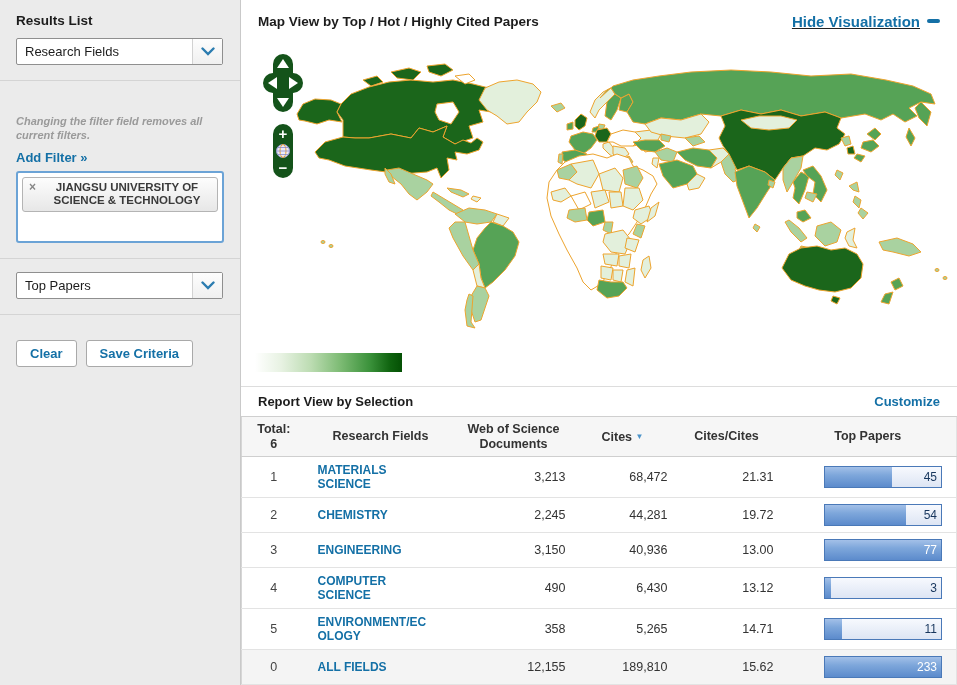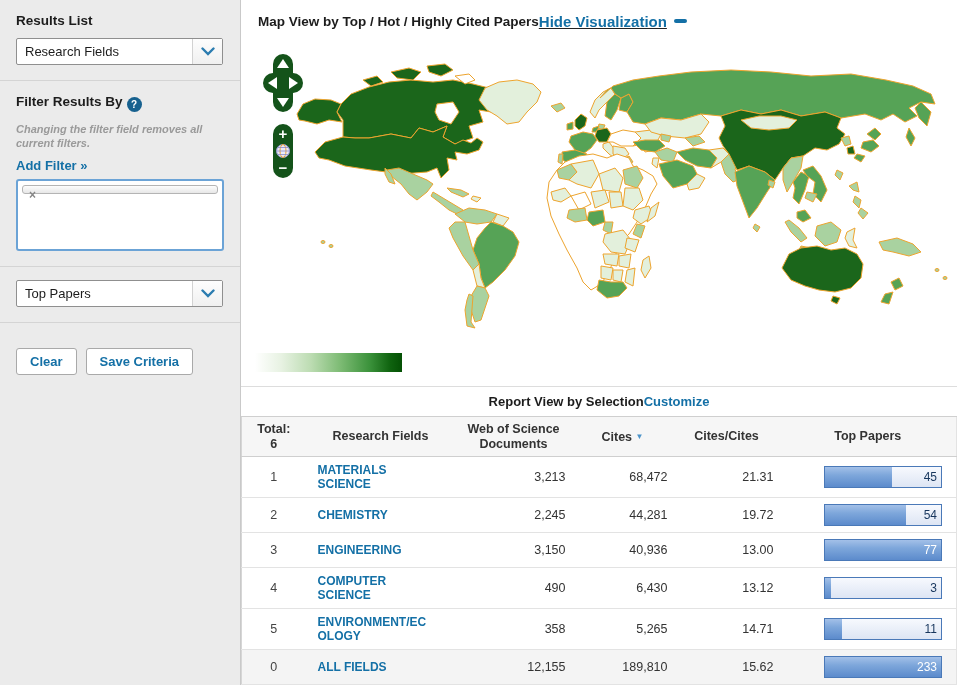--- a/index.html
+++ b/index.html
@@ -10,44 +10,44 @@
   
   .sidebar { width:241px; min-width:241px; height:100%; background:#ebebeb; border-right:1px solid #c9c9c9; }
   .side-section { padding:13px 16px 15px 16px; }
   .side-section + .side-section { border-top:1px solid #d4d4d4; }
   .side-heading { font-weight:bold; font-size:13.5px; color:#1c1c1c; margin-bottom:10px; }
   .qicon { display:inline-block; width:15px; height:15px; border-radius:50%; background:#17618f; color:#fff;
     font-size:10px; font-weight:bold; text-align:center; line-height:15px; vertical-align:-2px; margin-left:4px; }
   .select { display:flex; align-items:stretch; height:27px; background:#fff; border:1px solid #8f8f8f; border-radius:2px; width:207px; cursor:pointer; }
   .select .sel-text { flex:1; padding:5px 8px; font-size:13px; color:#1c1c1c; white-space:nowrap; overflow:hidden; }
   .select .sel-btn { width:30px; border-left:1px solid #d2d2d2; background:linear-gradient(#fdfdfd,#f0f0f0); display:flex; align-items:center; justify-content:center; }
-  .note { font-style:italic; font-weight:bold; color:#9a9a9a; font-size:11px; line-height:14px; margin:2px 0 8px 0; width:190px; }
+  .note { font-style:italic; font-weight:bold; color:#9a9a9a; font-size:11px; line-height:14px; margin:20px 0 8px 0; width:190px; }
   .link { color:#1470a6; font-weight:bold; text-decoration:none; cursor:pointer; }
   .add-filter { display:inline-block; font-size:13px; margin-bottom:6px; }
   .filter-box { width:208px; height:72px; background:#fff; border:2px solid #6ba3d6; border-radius:3px; padding:4px; }
   .tag { position:relative; background:linear-gradient(#fdfdfd,#e7e7e7); border:1px solid #b4b4b4; border-radius:3px;
     padding:3px 6px 4px 20px; text-align:center; font-weight:bold; font-size:11.5px; line-height:13px; color:#3a3a3a; cursor:default; }
   .tag-x { position:absolute; left:6px; top:3px; color:#868686; font-weight:bold; font-size:12px; cursor:pointer; }
   .btn-row { display:flex; gap:9px; padding-top:12px; }
   .btn { background:#fff; border:1px solid #a9a9a9; border-radius:3px; height:27px; padding:0 13px;
     font-family:inherit; font-size:13px; font-weight:bold; color:#1470a6; cursor:pointer; }
 
   
   .main { flex:1; display:flex; flex-direction:column; background:#fff; }
-  .panel-header { height:47px; display:flex; align-items:center; justify-content:flex-start; padding:0 17px; }
+  .panel-header { height:47px; display:flex; align-items:center; justify-content:space-between; padding:0 17px; }
   .panel-title { font-weight:bold; font-size:13.5px; color:#1c1c1c; }
   .hide-vis { display:flex; align-items:center; gap:7px; font-size:15px;text-decoration:underline; }
   .minus-ic { display:inline-block; width:13px; height:4px; background:#1470a6; border-radius:2px; }
 
   .map-area { position:relative; height:340px; }
   .map-area svg.world { position:absolute; left:0; top:0; }
   .legend { margin:4px 0 0 14px; width:147px; height:21px;
     background:linear-gradient(to right,#ffffff 0%,#e7f2e2 18%,#bcdcb2 38%,#7dbb74 58%,#3b923b 78%,#0f630f 92%,#045004 100%); }
 
-  .report-header { margin-top:14px; border-top:1px solid #dddddd; height:33px; display:flex; align-items:center; justify-content:center; padding:0 17px; }
+  .report-header { margin-top:14px; border-top:1px solid #dddddd; height:33px; display:flex; align-items:center; justify-content:space-between; padding:0 17px; }
   .report-title { font-weight:bold; font-size:13px; color:#1c1c1c; }
 
   table.report { width:716px; border-collapse:collapse; table-layout:fixed; border-left:1px solid #d6d6d6; border-right:1px solid #e3e3e3; }
   table.report thead th { background:#f6f6f6; border-top:1px solid #cfcfcf; border-bottom:1px solid #cfcfcf;
     font-size:12.5px; font-weight:bold; color:#333; height:40px; text-align:center; line-height:15px; padding:4px 2px; }
   th.h-field { text-align:left; padding-left:12px; }
   .sort-col { color:#4b93c9; cursor:pointer; }
   .sort-arrow { font-size:8px; color:#4b93c9; vertical-align:2px; }
   tbody td { border-bottom:1px solid #e3e3e3; font-size:12.5px; color:#333; padding:6px 4px; vertical-align:middle; }
   td.c-rank { text-align:center; color:#444; }
@@ -83,28 +83,26 @@
         <span class="sel-text">Research Fields</span>
         <span class="sel-btn">
           <svg width="14" height="9" viewBox="0 0 14 9">
               <path d="M1.5 1.5 L7 7 L12.5 1.5" fill="none" stroke="#2b7cb0" stroke-width="2.4" stroke-linecap="round"></path>
             </svg>
         </span>
       </div>
     </div>
 
     <div class="side-section">
-      <div class="side-heading">
-        <span>Filter Results By</span><span class="qicon">?</span>
-      </div>
       <div class="note">Changing the filter field removes all current filters.</div>
       <a class="link add-filter">Add Filter »</a>
       <div class="filter-box">
         <div class="tag">
           <span class="tag-x">×</span>
+          <span>JIANGSU UNIVERSITY OF SCIENCE &amp; TECHNOLOGY</span>
         </div>
       </div>
     </div>
 
     <div class="side-section">
       <div class="select">
         <span class="sel-text">Top Papers</span>
         <span class="sel-btn">
           <svg width="14" height="9" viewBox="0 0 14 9">
               <path d="M1.5 1.5 L7 7 L12.5 1.5" fill="none" stroke="#2b7cb0" stroke-width="2.4" stroke-linecap="round"></path>

